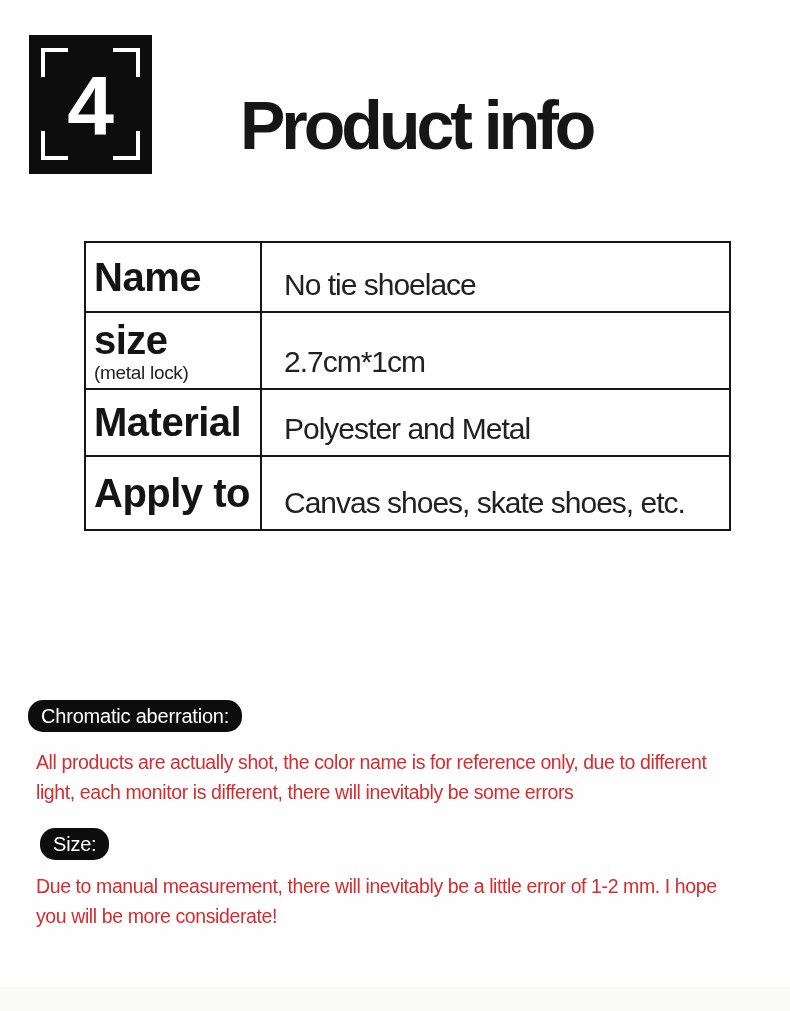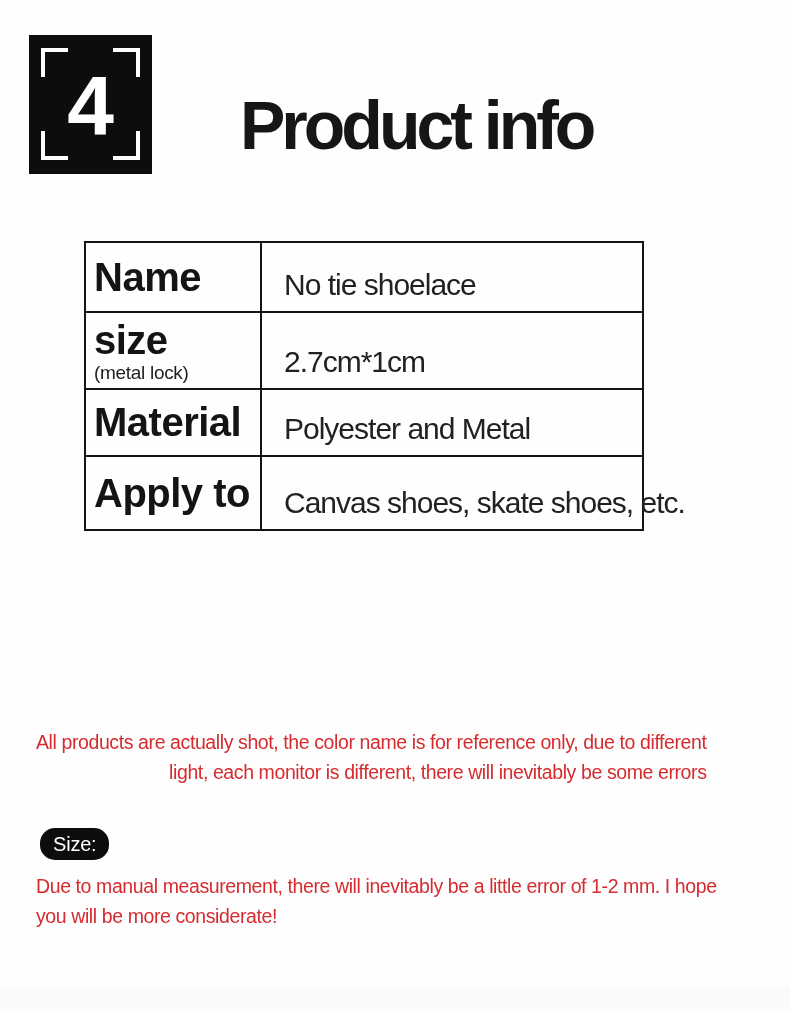--- a/index.html
+++ b/index.html
@@ -46,21 +46,21 @@
     letter-spacing: -4px;
     line-height: 86px;
     color: #161616;
     white-space: nowrap;
   }
 
   
   .spec-table {
     position: absolute;
     left: 84px; top: 241px;
-    width: 560px;
+    width: 647px;
     border-collapse: collapse;
     table-layout: fixed;
   }
   .spec-table td { border: 2px solid #161616; background: #fefefe; }
   .spec-table tr:nth-child(1) { height: 70px; }
   .spec-table tr:nth-child(2) { height: 77px; }
   .spec-table tr:nth-child(3) { height: 67px; }
   .spec-table tr:nth-child(4) { height: 74px; margin-top: 36px; }
   .spec-table tr:nth-child(5) { height: 70px; }
   .spec-table tr:nth-child(6) { height: 73px; }
@@ -98,21 +98,21 @@
 
   .red-para {
     position: absolute;
     left: 36px;
     color: var(--accent-red);
     font-size: 19.5px;
     line-height: 29.5px;
     letter-spacing: -0.4px;
   }
   .red-para .line { display: block; white-space: nowrap; }
-  .para-chromatic { top: 728px; text-align: right; }
+  .para-chromatic { top: 748px; }
   .para-size      { top: 872px; }
 
   .footer-band {
     position: absolute;
     left: 0; right: 0; bottom: 0;
     height: 24px;
     background: #fafaf8;
   }
 </style>
 </head>
@@ -161,20 +161,21 @@
         <td class="label-cell">
           <div class="spec-label">Apply to</div>
         </td>
         <td class="value-cell">
           <div class="spec-value">Canvas shoes, skate shoes, etc.</div>
         </td>
       </tr>
     </tbody>
   </table>
 
+  <div class="pill pill-chromatic">Chromatic aberration:</div>
   <p class="red-para para-chromatic">
     <span class="line">All products are actually shot, the color name is for reference only, due to different</span>
     <span class="line">light, each monitor is different, there will inevitably be some errors</span>
   </p>
 
   <div class="pill pill-size">Size:</div>
   <p class="red-para para-size">
     <span class="line">Due to manual measurement, there will inevitably be a little error of 1-2 mm. I hope</span>
     <span class="line">you will be more considerate!</span>
   </p>

